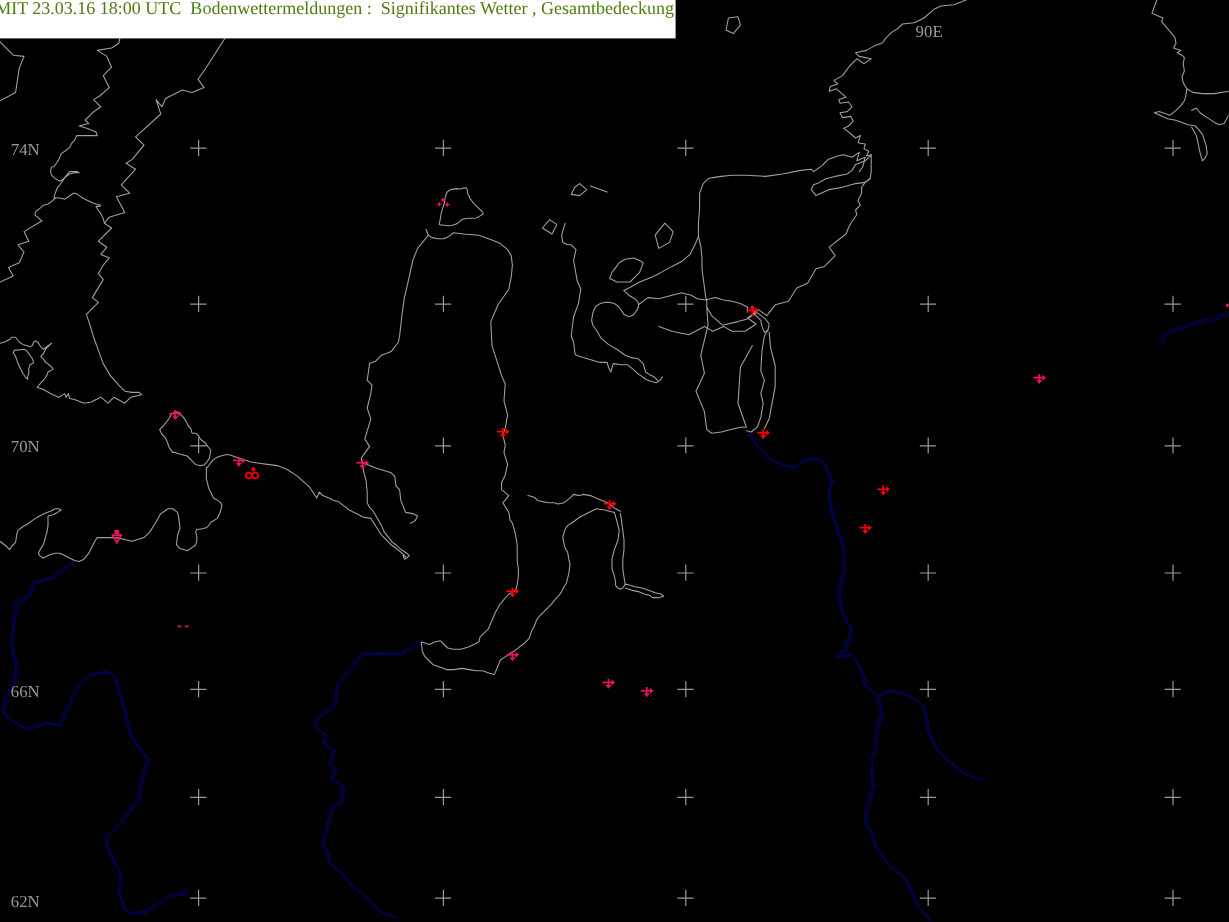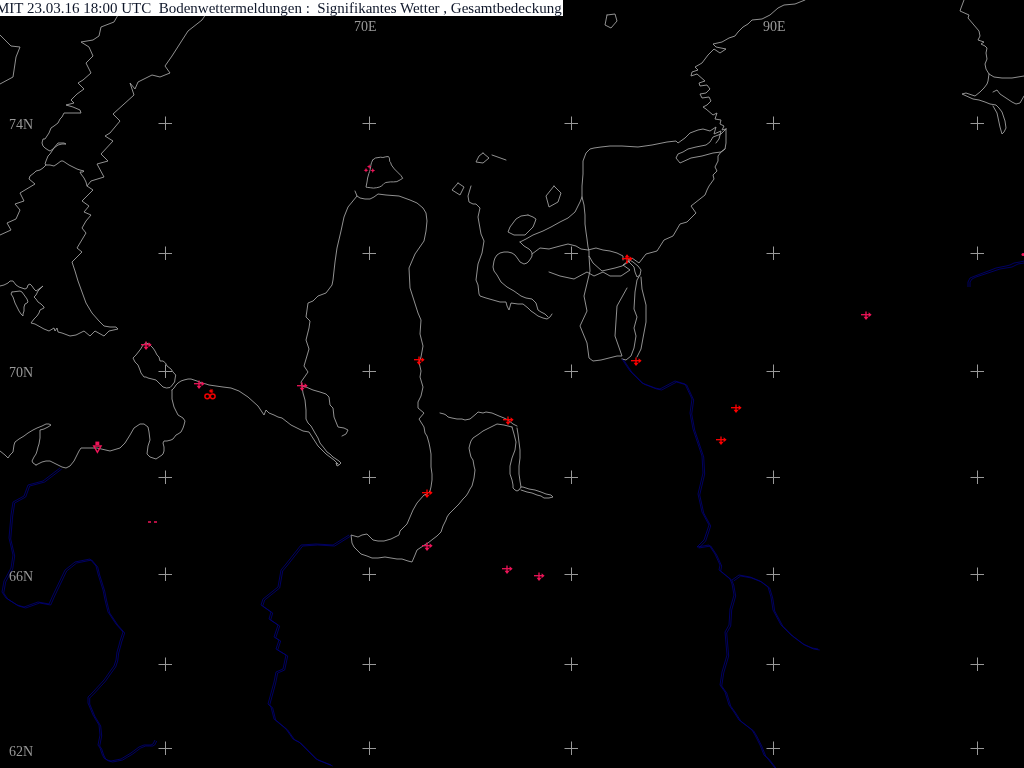--- a/index.html
+++ b/index.html
@@ -1,17 +1,17 @@
 <!DOCTYPE html>
 <html><head>
 <meta charset="utf-8">
 <style>
 html,body{margin:0;padding:0;background:#000;width:1024px;height:768px;overflow:hidden}
 #map{position:relative;width:1024px;height:768px;background:#000;font-family:"Liberation Serif",serif}
-#tbar{position:absolute;left:0;top:0;width:563px;height:16px;background:#fff;color:#0f172a;
+#tbar{position:absolute;left:0;top:0;width:563px;height:32px;background:#fff;color:#4d7c0f;
  font:15px "Liberation Serif",serif;white-space:nowrap;overflow:hidden;line-height:16px}
 #tbar span{position:absolute;left:-4px;top:0}
 svg{position:absolute;left:0;top:0}
 </style>
 </head>
 <body>
 <div id="map">
 <svg width="1024" height="768" viewBox="0 0 1024 768">
 <rect width="1024" height="768" fill="#000"></rect>
 

